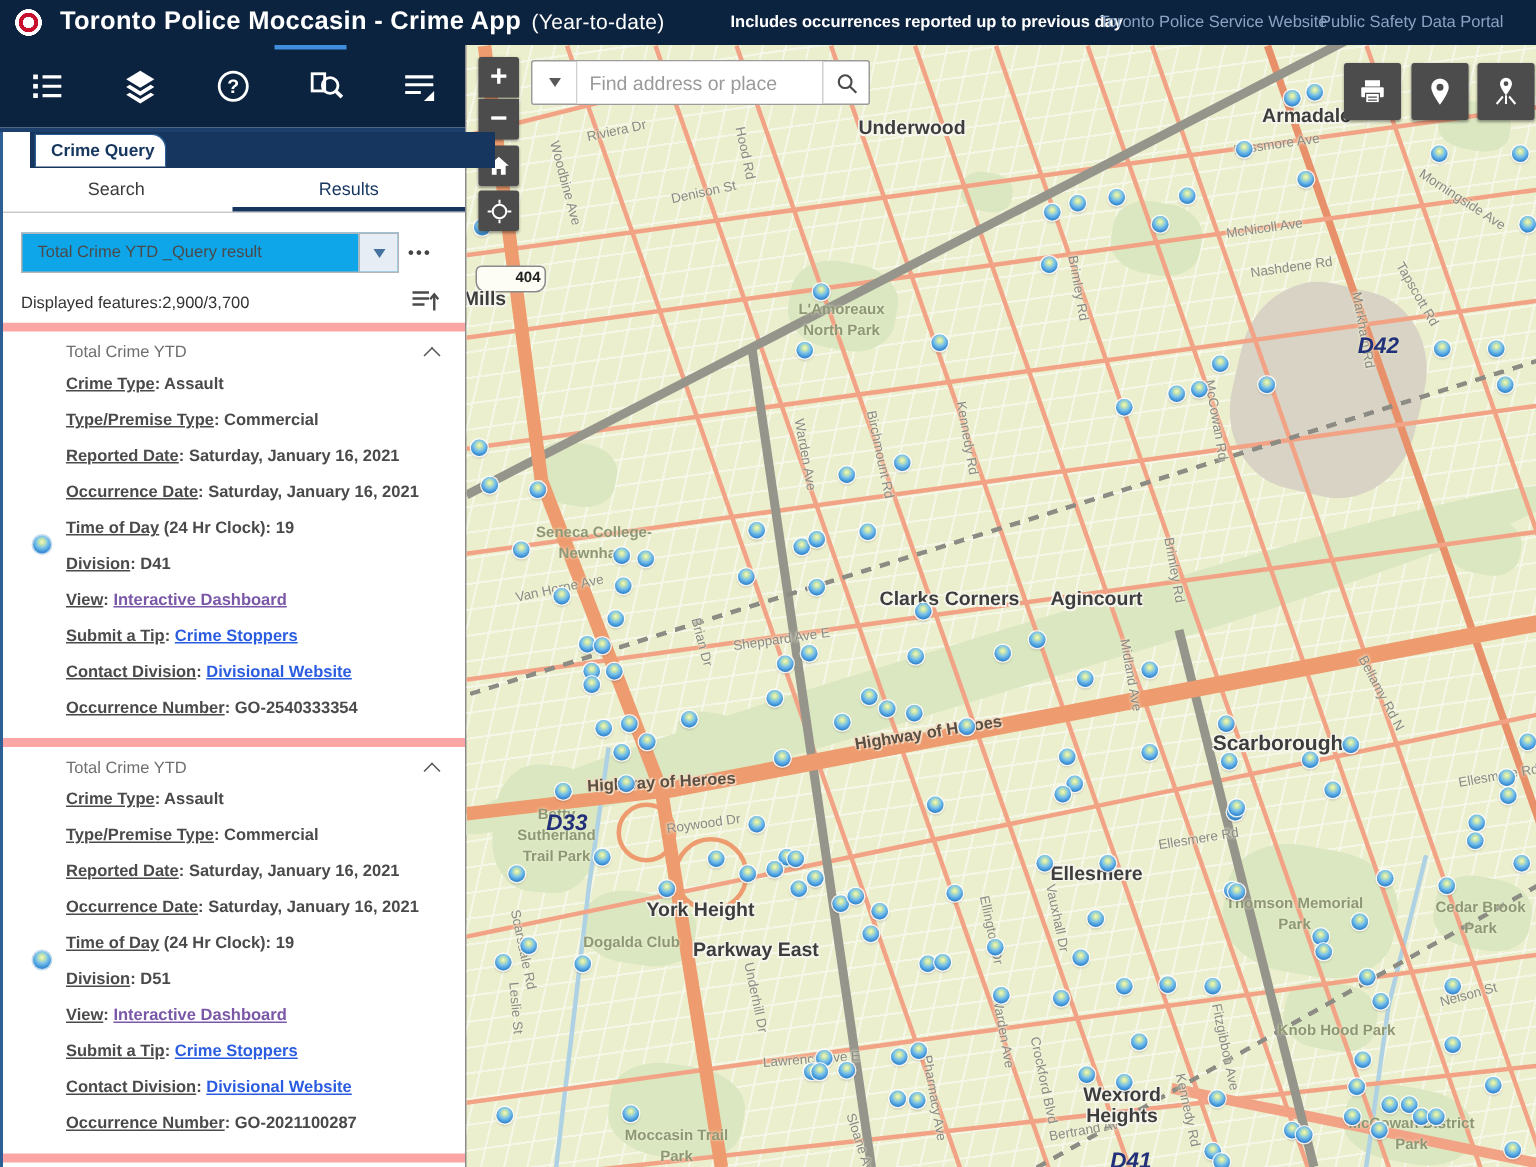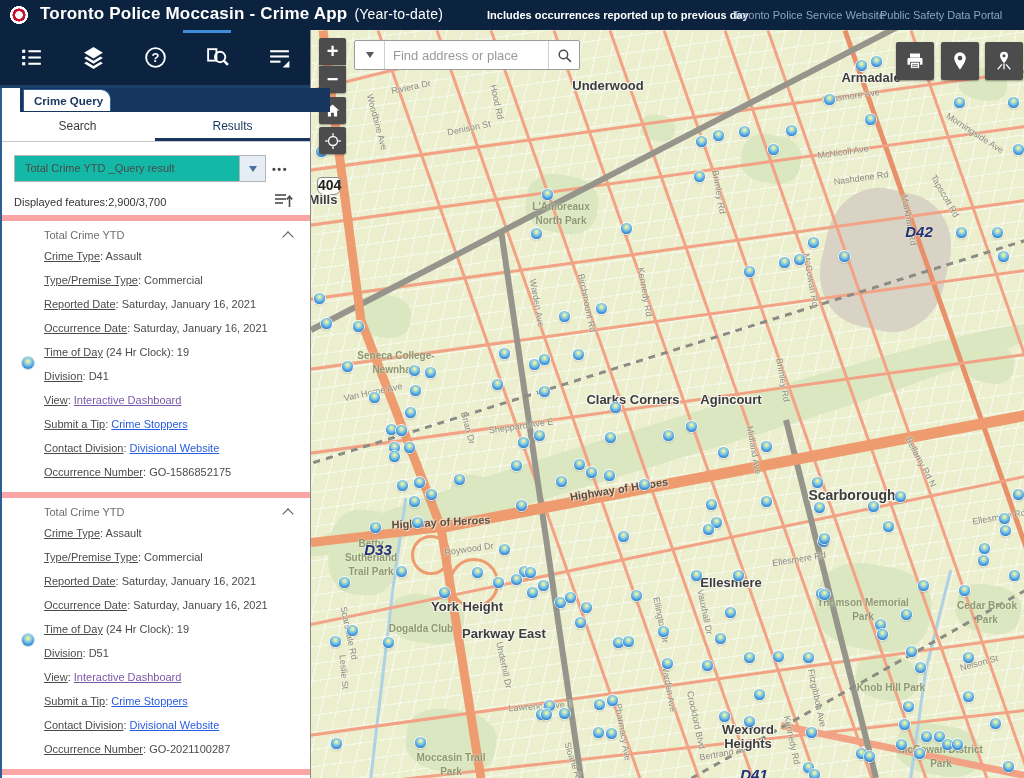--- a/index.html
+++ b/index.html
@@ -23,33 +23,33 @@
   
   .tabbar{position:absolute;left:0;top:88px;width:310px;height:24px;background:#16365f;z-index:28;margin-left:20px;}
   .querytab{position:absolute;left:3px;top:1px;width:88px;height:22px;background:#fff;border:1px solid #2d5f94;border-bottom:none;
     border-top-right-radius:10px;color:#16365f;font-size:11.5px;font-weight:700;line-height:22px;padding-left:10px;box-sizing:border-box;cursor:pointer;}
   .panel-edge{position:absolute;left:0;top:88px;width:2px;height:690px;background:#2d5f94;z-index:31;}
   
   .panel{position:absolute;left:0;top:112px;width:310px;height:666px;background:#fff;z-index:27;overflow:hidden;}
   .ptabs{position:absolute;left:0;top:0;width:310px;height:30px;display:flex;border-bottom:1px solid #c9c9c9;box-sizing:border-box;}
   .ptab{flex:1;text-align:center;font-size:12px;color:#3c3c3c;line-height:28px;cursor:pointer;}
   .ptab.active{border-bottom:3px solid #16365f;color:#16365f;}
-  .qdrop{position:absolute;left:14px;top:43px;width:252px;height:27px;background:#14b8a6;border:1px solid #b4b4b4;display:flex;box-sizing:border-box;cursor:pointer;}
+  .qdrop{position:absolute;left:14px;top:43px;width:252px;height:27px;background:#0ea5e9;border:1px solid #b4b4b4;display:flex;box-sizing:border-box;cursor:pointer;}
   .qdrop-label{flex:1;font-size:11px;color:#4a4a4a;line-height:25px;padding-left:10px;overflow:hidden;white-space:nowrap;}
   .qdrop-btn{width:25px;border-left:1px solid #b4b4b4;background:#e6edf4;display:flex;align-items:center;justify-content:center;}
   .caret-down{width:0;height:0;border-left:4.5px solid transparent;border-right:4.5px solid transparent;border-top:6px solid #44719f;}
   .more{position:absolute;left:272px;top:51px;font-size:11px;letter-spacing:1.5px;color:#444;font-weight:700;cursor:pointer;}
   .features{position:absolute;left:14px;top:84px;font-size:11px;color:#333;}
   .sorticon{position:absolute;left:274px;top:80px;width:20px;height:17px;cursor:pointer;}
   .cards{position:absolute;left:0;top:103px;width:310px;height:563px;overflow:hidden;}
   .card{position:relative;border-top:6px solid #fca5a5;padding:5px 14px 8px 44px;box-sizing:border-box;}
   .card-head{display:flex;justify-content:space-between;align-items:center;height:18px;}
   .card-title{font-size:11px;color:#6e6e6e;}
   .chev{width:7px;height:7px;border-left:1.6px solid #555;border-top:1.6px solid #555;transform:rotate(45deg);margin-right:4px;margin-top:3px;cursor:pointer;}
-  .frow{font-size:11px;color:#4a4a4a;line-height:24px;white-space:nowrap;}
+  .frow{font-size:11px;color:#4a4a4a;line-height:24px;white-space:nowrap;font-weight:bold;}
   .flabel{text-decoration:underline;}
   .lk{text-decoration:underline;cursor:pointer;}
   .lk-v{color:#7a57a7;} .lk-b{color:#2a5ce0;}
   .card-dot{position:absolute;left:22px;}
   
   .map{position:absolute;left:310px;top:30px;width:714px;height:748px;background:#ecefce;overflow:hidden;border-left:1px solid #8a8a8a;box-sizing:border-box;}
   .map-tex{position:absolute;left:-40px;top:-40px;width:820px;height:840px;opacity:.55;
     background-image:repeating-linear-gradient(103deg, rgba(255,255,255,.9) 0 1.4px, transparent 1.4px 15px),
                      repeating-linear-gradient(352deg, rgba(255,255,255,.9) 0 1.4px, transparent 1.4px 17px);}
   .seg{position:absolute;transform-origin:0 50%;}
@@ -60,21 +60,21 @@
   .card-dot-inner{width:12px;height:12px;border-radius:50%;display:block;
     background:radial-gradient(circle at 50% 36%, #f4f8ca 0%, #cfe9a6 16%, #7cc4ea 40%, #2f86d3 74%, #1b5fae 100%);
     box-shadow:0 0 0 1px rgba(190,215,235,.9);}
   .mlbl{position:absolute;white-space:nowrap;z-index:12;transform:translate(-50%,-50%);}
   .lbl-place{font-size:13px;font-weight:700;color:#3d3d3d;text-shadow:-1px -1px 0 #f6f6ee,1px -1px 0 #f6f6ee,-1px 1px 0 #f6f6ee,1px 1px 0 #f6f6ee;}
   .lbl-park{font-size:10px;font-weight:700;color:#8e9775;text-align:center;white-space:normal;line-height:12px;text-shadow:0 0 2px #f2f4d8;}
   .lbl-street{font-size:9px;color:#8a8a86;text-shadow:0 0 2px #f2f4d8,0 0 2px #f2f4d8;}
   .lbl-div{font-size:15px;font-weight:700;font-style:italic;color:#22307a;text-shadow:0 0 2px #e6e9c6;}
   .lbl-hwy{font-size:11px;font-weight:700;color:#5b4f42;text-shadow:-1px -1px 0 #f3d9c2,1px 1px 0 #f3d9c2,0 0 2px #f3d9c2;}
   .shield{position:absolute;width:22px;height:16px;background:#fdfdf6;border:1px solid #8a8a8a;border-radius:4px 4px 7px 7px;
-    font-size:14px;font-weight:700;color:#222;text-align:center;line-height:15px;z-index:12;}
+    font-size:10px;font-weight:700;color:#222;text-align:center;line-height:15px;z-index:12;padding-left:23px;}
   
   .mapbtn{position:absolute;background:#4c4c4c;border-radius:2px;display:flex;align-items:center;justify-content:center;cursor:pointer;z-index:20;box-shadow:0 1px 2px rgba(0,0,0,.4);}
   .zin{left:8px;top:8px;width:27px;height:27px;color:#fff;font-size:20px;font-weight:700;border-radius:2px 2px 0 0;}
   .zout{left:8px;top:36px;width:27px;height:27px;color:#fff;font-size:20px;font-weight:700;border-radius:0 0 2px 2px;}
   .homeb{left:8px;top:67px;width:27px;height:27px;}
   .locb{left:8px;top:97px;width:27px;height:27px;}
   .rightb{top:12px;width:38px;height:38px;}
   .searchbox{position:absolute;left:43px;top:10px;width:226px;height:30px;background:#fff;border:1px solid #9c9c9c;border-radius:2px;display:flex;z-index:20;box-sizing:border-box;}
   .sb-caret{width:29px;display:flex;align-items:center;justify-content:center;border-right:1px solid #d0d0d0;cursor:pointer;}
   .sb-caret .caret-down{border-top-color:#595959;}
@@ -182,21 +182,21 @@
           </span>
           <div class="frow"><span class="flabel">Crime Type</span>: <span>Assault</span></div>
           <div class="frow"><span class="flabel">Type/Premise Type</span>: <span>Commercial</span></div>
           <div class="frow"><span class="flabel">Reported Date</span>: <span>Saturday, January 16, 2021</span></div>
           <div class="frow"><span class="flabel">Occurrence Date</span>: <span>Saturday, January 16, 2021</span></div>
           <div class="frow"><span class="flabel">Time of Day</span><span> (24 Hr Clock)</span>: <span>19</span></div>
           <div class="frow"><span class="flabel">Division</span>: <span>D41</span></div>
           <div class="frow"><span class="flabel">View</span>: <a class="lk lk-v" href="#">Interactive Dashboard</a></div>
           <div class="frow"><span class="flabel">Submit a Tip</span>: <a class="lk lk-b" href="#">Crime Stoppers</a></div>
           <div class="frow"><span class="flabel">Contact Division</span>: <a class="lk lk-b" href="#">Divisional Website</a></div>
-          <div class="frow"><span class="flabel">Occurrence Number</span>: <span>GO-1586852175</span></div>
+          <div class="frow"><span class="flabel">Occurrence Number</span>: <span>GO-2540333354</span></div>
         </div>
         <div class="card">
           <div class="card-head">
             <span class="card-title">Total Crime YTD</span>
             <span class="chev"></span>
           </div>
           <span class="card-dot" style="top: 136px;">
             <span class="card-dot-inner"></span>
           </span>
           <div class="frow"><span class="flabel">Crime Type</span>: <span>Assault</span></div>
@@ -315,21 +315,21 @@
         <span class="mlbl lbl-street" style="left: 506px; top: 668px; transform: translate(-50%, -50%) rotate(78deg);">Fitzgibbon Ave</span>
         <span class="mlbl lbl-street" style="left: 263px; top: 734px; transform: translate(-50%, -50%) rotate(72deg);">Sloane Ave</span>
         <span class="mlbl lbl-street" style="left: 668px; top: 633px; transform: translate(-50%, -50%) rotate(-15deg);">Nelson St</span>
         <span class="mlbl lbl-park" style="left: 250px; top: 184px; width: 80px; white-space: normal; text-align: center; line-height: 14px;">L'Amoreaux North Park</span>
         <span class="mlbl lbl-park" style="left: 85px; top: 297px; width: 95px; white-space: normal; text-align: center; line-height: 14px; margin-top: 36px;">Seneca College-Newnham</span>
         <span class="mlbl lbl-park" style="left: 60px; top: 528px; width: 70px; white-space: normal; text-align: center; line-height: 14px;">Betty Sutherland Trail Park</span>
         <span class="mlbl lbl-park" style="left: 140px; top: 735px; width: 90px; white-space: normal; text-align: center; line-height: 14px;">Moccasin Trail Park</span>
         <span class="mlbl lbl-park" style="left: 110px; top: 599px; width: 100px; white-space: normal; text-align: center; line-height: 14px;">Dogalda Club</span>
         <span class="mlbl lbl-park" style="left: 552px; top: 580px; width: 95px; white-space: normal; text-align: center; line-height: 14px;">Thomson Memorial Park</span>
         <span class="mlbl lbl-park" style="left: 676px; top: 583px; width: 75px; white-space: normal; text-align: center; line-height: 14px;">Cedar Brook Park</span>
-        <span class="mlbl lbl-park" style="left: 580px; top: 658px; width: 110px; white-space: normal; text-align: center; line-height: 14px;">Knob Hill Park</span>
+        <span class="mlbl lbl-park" style="left: 580px; top: 658px; width: 110px; white-space: normal; text-align: center; line-height: 14px;">Knob Hood Park</span>
         <span class="mlbl lbl-park" style="left: 630px; top: 727px; width: 90px; white-space: normal; text-align: center; line-height: 14px;">McCowan District Park</span>
         <span class="mlbl lbl-hwy" style="left: 130px; top: 492px; transform: translate(-50%, -50%) rotate(-3deg);">Highway of Heroes</span>
         <span class="mlbl lbl-hwy" style="left: 308px; top: 459px; transform: translate(-50%, -50%) rotate(-9deg);">Highway of Heroes</span>
         <span class="mlbl lbl-place" style="left: 297px; top: 55px;">Underwood</span>
         <span class="mlbl lbl-place" style="left: 560px; top: 47px;">Armadale</span>
         <span class="mlbl lbl-place" style="left: 12px; top: 169px;">Mills</span>
         <span class="mlbl lbl-place" style="left: 322px; top: 369px;">Clarks Corners</span>
         <span class="mlbl lbl-place" style="left: 420px; top: 369px;">Agincourt</span>
         <span class="mlbl lbl-place" style="left: 541px; top: 465px; font-size: 14px;">Scarborough</span>
         <span class="mlbl lbl-place" style="left: 420px; top: 552px;">Ellesmere</span>

